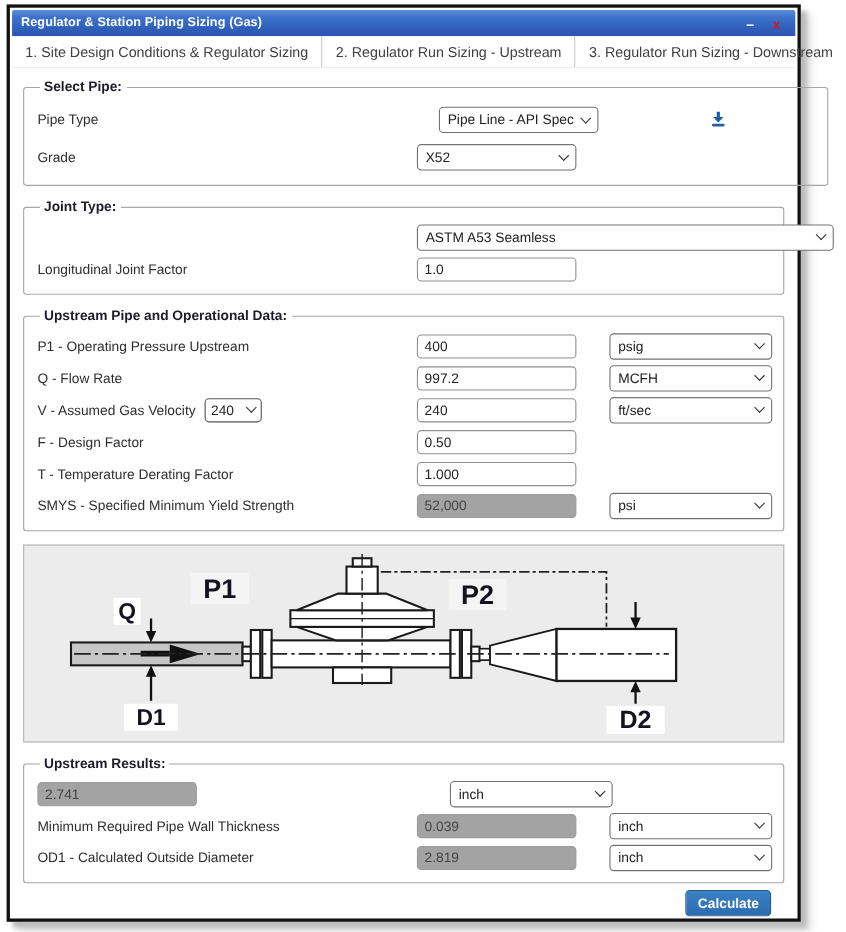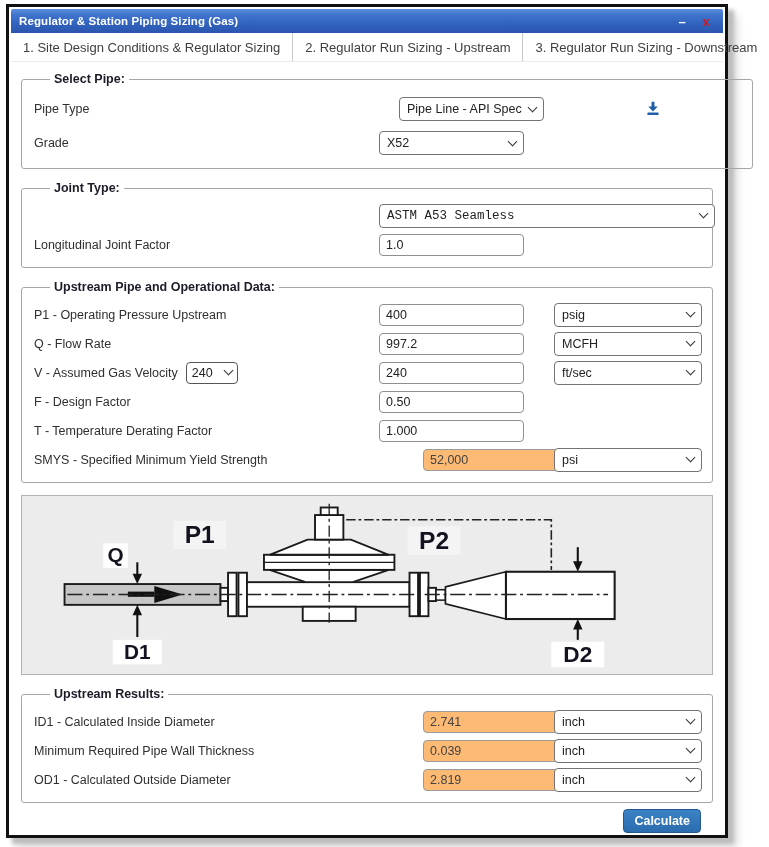--- a/index.html
+++ b/index.html
@@ -25,42 +25,42 @@
     font-weight:bold;cursor:pointer;line-height:1;}
   .tb-min{color:#ffffff;font-size:13px;margin-right:6px;}
   .tb-close{color:#cf1d1d;font-size:13px;font-weight:900;}
   
   .tabs{flex:0 0 28px;display:flex;align-items:stretch;background:#fff;border-bottom:1px solid #ececec;}
   .tab{display:flex;align-items:center;padding:0 12px;font-size:13px;color:#404040;cursor:pointer;white-space:nowrap;}
   .tab.divided{border-right:1px solid #c9c9c9;}
   
   .content{flex:1;padding:8px 8px 4px 8px;display:flex;flex-direction:column;}
   fieldset{border:1px solid #a6a6a6;border-radius:3px;margin:0 2px 0 2px;padding:6px 10px 8px 12px;}
-  legend{font-size:12.5px;font-weight:bold;color:#1c1c28;padding:0 4px;margin-left:16px;}
+  legend{font-size:12.5px;font-weight:bold;color:#1c1c28;padding:0 4px;margin-left:2px;}
   .fs-gap1{margin-top:2px;}
   .fs-gap{margin-top:12px;}
   .row{display:grid;grid-template-columns:345px 145px 178px;align-items:center;height:29px;}
   .row .lbl{font-size:12.5px;color:#2f2f2f;display:flex;align-items:center;gap:8px;}
   .inp{
     height:22px;box-sizing:border-box;border:1px solid #8f8f8f;border-radius:4px;
     padding:0 6px;font-size:12.5px;color:#222;width:145px;background:#fff;
     font-family:"Liberation Sans","DejaVu Sans",sans-serif;outline:none;
   }
-  .inp.ro{background:#fdba74;border-color:#9b9b9b;color:#444;margin-left:44px;}
+  .inp.ro{background:#a3a3a3;border-color:#9b9b9b;color:#444;}
   .unitcell{padding-left:30px;}
   .sel{
     height:24px;box-sizing:border-box;border:1px solid #737373;border-radius:4px;background:#fff;
     display:flex;align-items:center;justify-content:space-between;padding:0 7px;cursor:pointer;
   }
   .sel .txt{font-size:12.5px;color:#222;white-space:nowrap;overflow:hidden;max-width:calc(100% - 14px);}
   .chev{width:6px;height:6px;border-right:1.7px solid #333;border-bottom:1.7px solid #333;
     transform:rotate(45deg);margin-top:-4px;flex:0 0 auto;}
   .sel.w145{width:145px;}
   .sel.w148{width:148px;}
-  .sel.wide{grid-column:2/4;width:336px;font-family:Liberation Mono, monospace;}
+  .sel.wide{grid-column:2/4;width:379px;}
   .sel.mini{width:52px;height:22px;padding:0 5px;border-color:#555;}
   .dl-wrap{padding-left:30px;display:flex;justify-content:center;width:148px;box-sizing:border-box;}
   
   .diagram{
     margin:12px 2px 0 2px;background:#ececec;border:1px solid #b3b3b3;height:178px;
     display:flex;align-items:center;justify-content:center;overflow:hidden;
   }
   .diagram svg{width:100%;height:100%;}
   
   .btnrow{flex:1;display:flex;align-items:flex-end;justify-content:flex-end;padding:6px 14px 6px 0;}
@@ -258,21 +258,20 @@
           <polygon points="588,126 583,137 593,137" fill="#111"></polygon>
           <rect x="560" y="150" width="56" height="27" fill="#fff"></rect>
           <text x="588" y="171" font-size="24" font-weight="700" fill="#13131f" text-anchor="middle">D2</text>
         </svg>
       </div>
 
       <fieldset class="fs-gap">
         <legend>Upstream Results:</legend>
 
         <div class="row">
-          <span class="lbl">ID1 - Calculated Inside Diameter</span>
           <input class="inp ro" readonly="" value="2.741" style="">
           <div class="unitcell">
             <div class="sel w148">
               <span class="txt">inch</span>
               <span class="chev"></span>
             </div>
           </div>
         </div>
 
         <div class="row">

